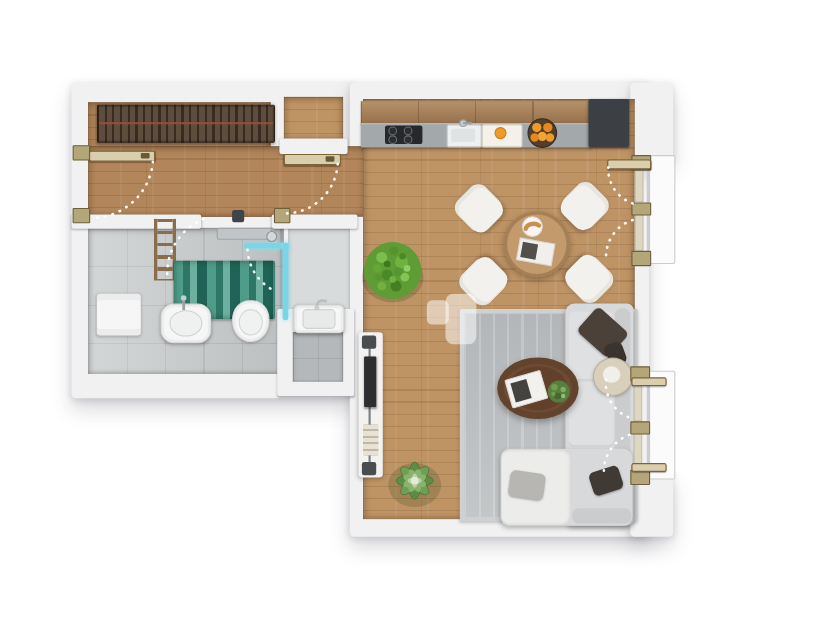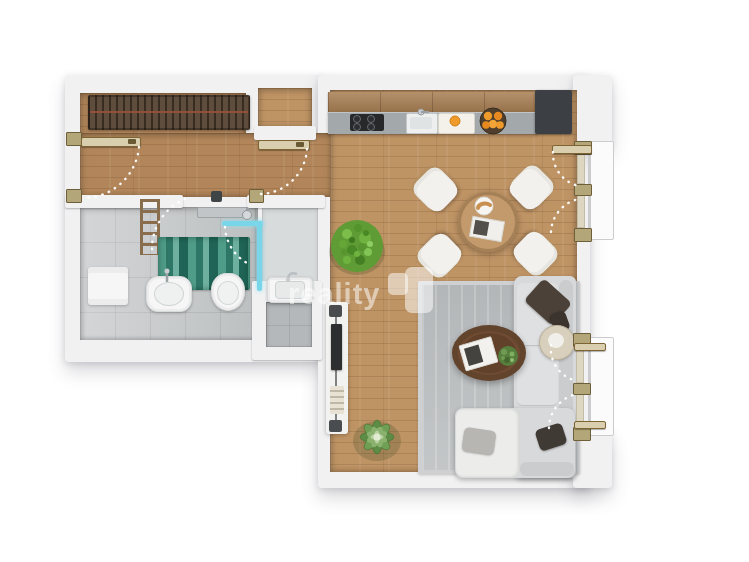--- a/index.html
+++ b/index.html
@@ -272,17 +272,16 @@
     <g>
       <circle cx="508" cy="356" r="10" fill="#567f3e"></circle>
       <circle cx="504" cy="352" r="3" fill="#6f9b52"></circle>
         <circle cx="512" cy="354" r="2.5" fill="#7fae60"></circle>
       <circle cx="507" cy="360" r="3" fill="#46682f"></circle>
         <circle cx="512" cy="360" r="2" fill="#8fbd70"></circle>
       <circle cx="503" cy="358" r="2" fill="#6f9b52"></circle>
     </g>
   </svg>
 
-  <div class="abs watermark-text" style="left:288px;top:278px;">reality</div>
   <div class="abs wm-block" style="left:405px;top:267px;width:28px;height:46px;border-radius:7px;"></div>
   <div class="abs wm-block" style="left:388px;top:273px;width:20px;height:22px;border-radius:5px;"></div>
 
 </div>
 
 </body></html>

